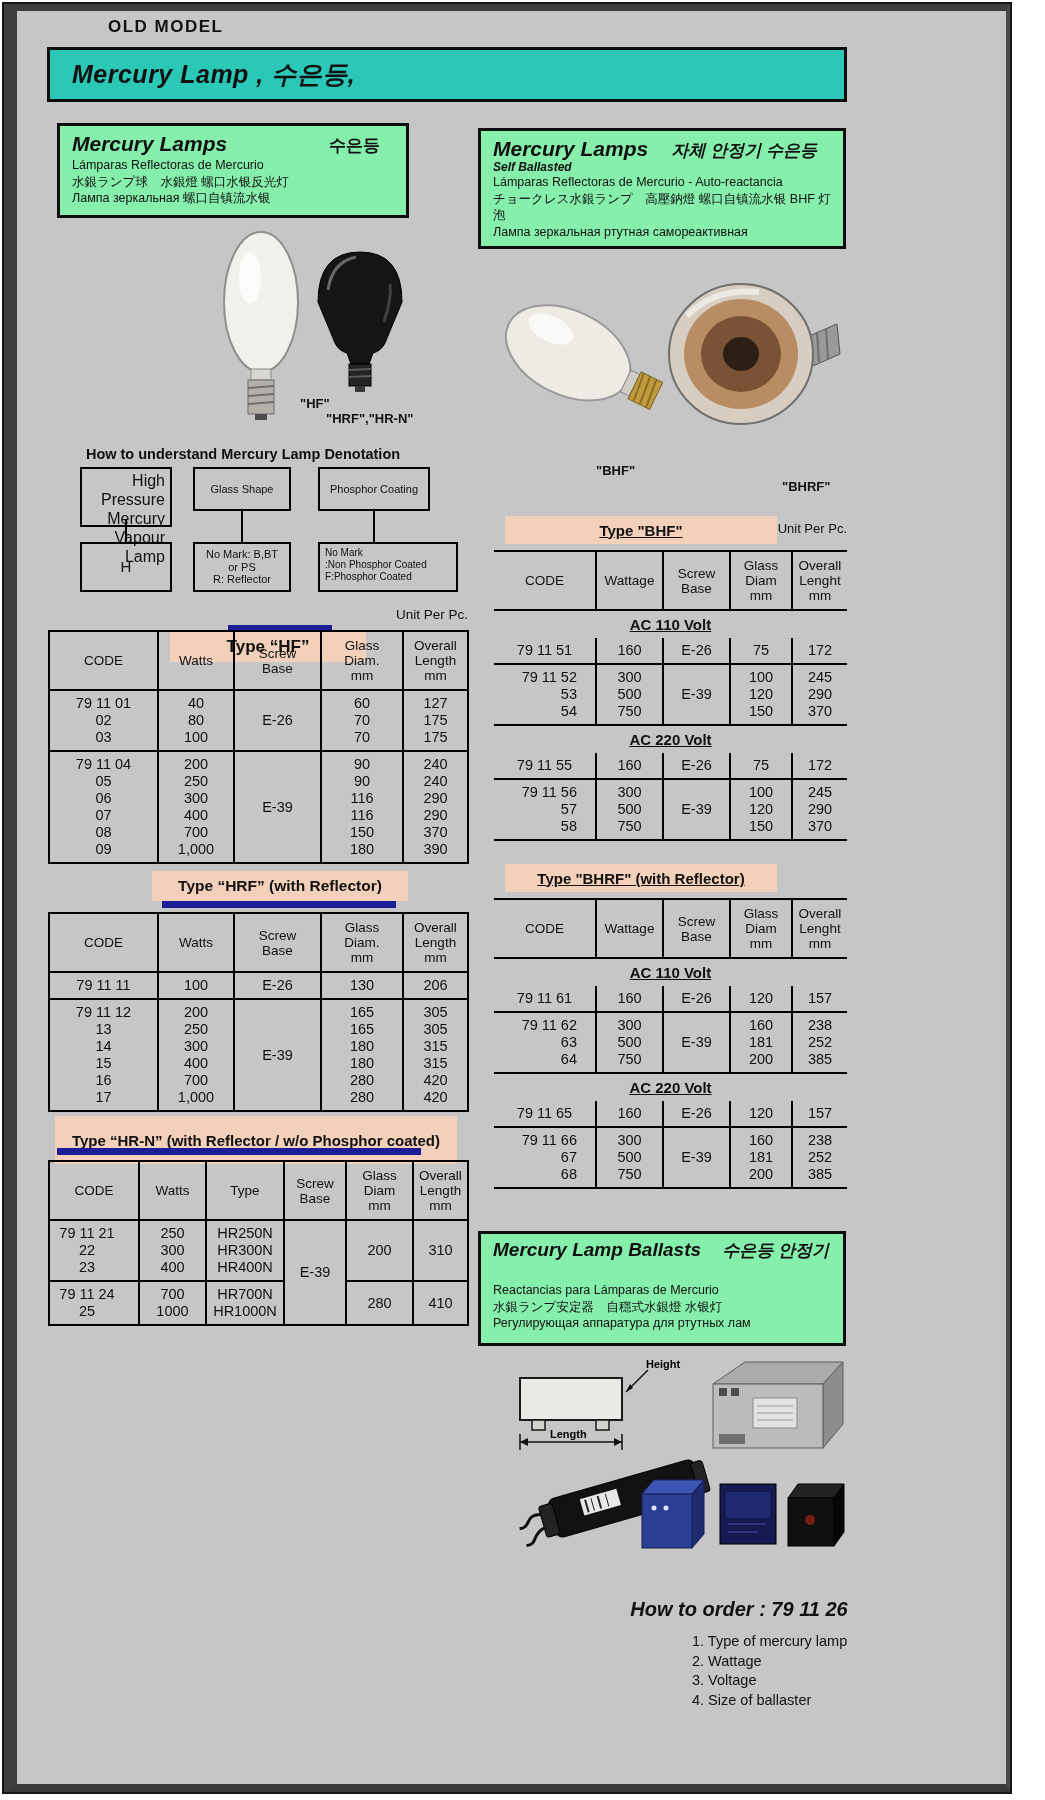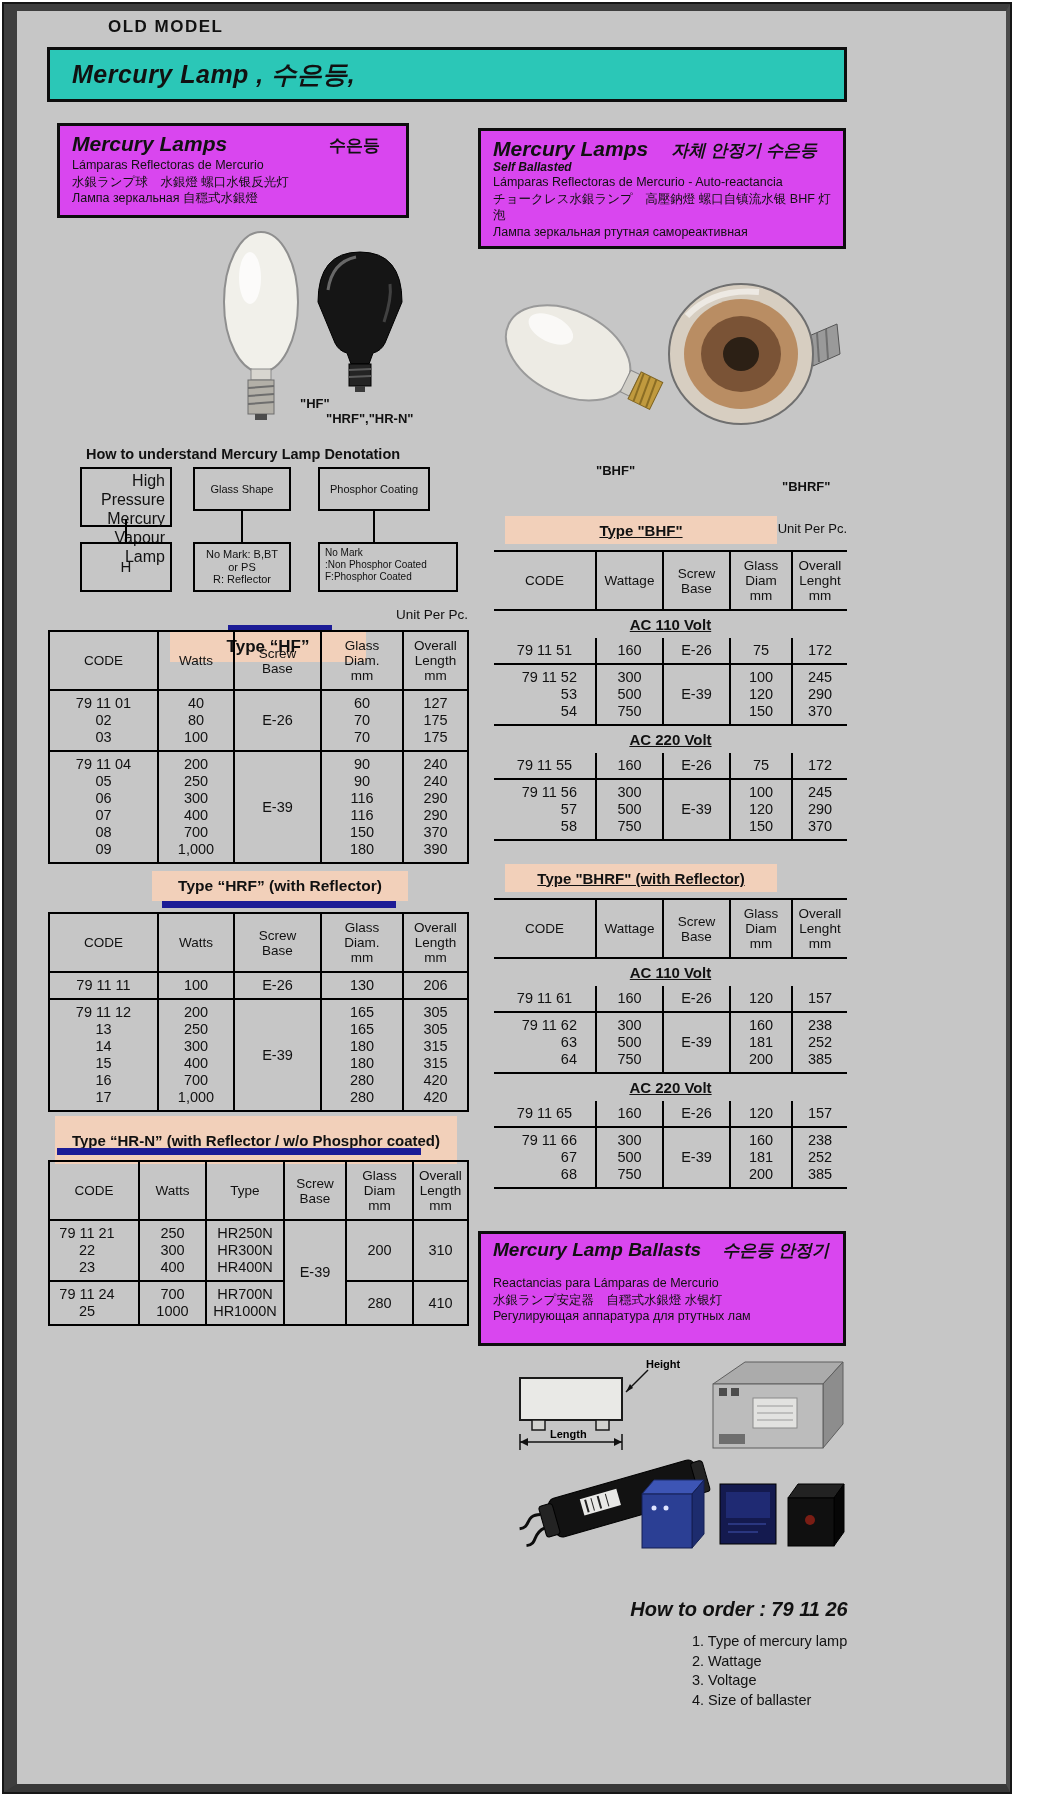--- a/index.html
+++ b/index.html
@@ -16,21 +16,21 @@
     border-right:4px solid #4a4a4a;border-bottom:8px solid #383838;
     outline:2px solid #161616;
   }
   .old-model{left:108px;top:17px;font-size:17px;font-weight:bold;letter-spacing:1.5px;}
   .cyan-banner{
     left:47px;top:47px;width:800px;height:55px;background:#2bc7b7;
     border:3px solid #0d0d0d;display:flex;align-items:center;padding-left:22px;
   }
   .cyan-banner .t{font-style:italic;font-weight:bold;font-size:25px;letter-spacing:.5px;}
 
-  .green-box{background:#d946ef;border:3px solid #0d0d0d;padding:6px 10px 4px 12px;}
+  .green-box{background:#86efac;border:3px solid #0d0d0d;padding:6px 10px 4px 12px;}
   .gb-titlerow{display:flex;align-items:baseline;}
   .gb-title{font-style:italic;font-weight:bold;font-size:21px;}
   .gb-ko{font-weight:bold;font-style:italic;font-size:17px;margin-left:auto;padding-right:16px;}
   .gb-sub{font-style:italic;font-weight:bold;font-size:12px;margin-top:-2px;}
   .gb-line{font-size:12.5px;line-height:1.32;}
 
   .photo-label{font-size:13px;font-weight:bold;}
 
   .deno-head{font-size:14.5px;font-weight:bold;text-align:center;}
   .flow-box{border:2px solid #000;font-size:11px;line-height:1.18;display:flex;align-items:center;}
@@ -73,21 +73,21 @@
   <span class="t">Mercury Lamp , 수은등,</span>
 </div>
 
 <div class="abs green-box" style="left:57px;top:123px;width:352px;height:95px;">
   <div class="gb-titlerow">
     <span class="gb-title">Mercury Lamps</span>
     <span class="gb-ko" style="font-style:normal;">수은등</span>
   </div>
   <div class="gb-line">Lámparas Reflectoras de Mercurio</div>
   <div class="gb-line">水銀ランプ球　水銀燈 螺口水银反光灯</div>
-  <div class="gb-line">Лампа зеркальная 自穩式水銀燈</div>
+  <div class="gb-line">Лампа зеркальная 螺口自镇流水银</div>
 </div>
 
 <svg class="abs" style="left:222px;top:230px;" width="78" height="192" viewBox="0 0 78 192">
   <ellipse cx="39" cy="72" rx="37" ry="70" fill="#f1f0ea" stroke="#8f8f8f" stroke-width="2"></ellipse>
   <ellipse cx="28" cy="48" rx="11" ry="26" fill="#ffffff" opacity="0.75"></ellipse>
   <rect x="29" y="139" width="20" height="11" fill="#d8d6d0" stroke="#8a8a8a"></rect>
   <rect x="26" y="150" width="26" height="34" fill="#b3b0a8" stroke="#6e6e6e"></rect>
   <line x1="26" y1="158" x2="52" y2="156" stroke="#6e6e6e" stroke-width="2"></line>
   <line x1="26" y1="166" x2="52" y2="164" stroke="#6e6e6e" stroke-width="2"></line>
   <line x1="26" y1="174" x2="52" y2="172" stroke="#6e6e6e" stroke-width="2"></line>
@@ -511,21 +511,21 @@
 385</td>
     </tr>
   </tbody>
 </table>
 
 <div class="abs green-box" style="left:478px;top:1231px;width:368px;height:115px;padding-top:5px;">
   <div class="gb-titlerow">
     <span class="gb-title" style="font-size:19px;">Mercury Lamp Ballasts</span>
     <span class="gb-ko" style="padding-right:4px;">수은등 안정기</span>
   </div>
-  <div class="gb-line" style="margin-top:13px;">Reactancias para Lámparas de Mercurio</div>
+  <div class="gb-line" style="margin-top:20px;">Reactancias para Lámparas de Mercurio</div>
   <div class="gb-line">水銀ランプ安定器　自穩式水銀燈 水银灯</div>
   <div class="gb-line">Регулирующая аппаратура для ртутных лам</div>
 </div>
 
 <svg class="abs" style="left:512px;top:1358px;" width="175" height="100" viewBox="0 0 175 100">
   <rect x="8" y="20" width="102" height="42" fill="#e9e9e6" stroke="#1a1a1a" stroke-width="2"></rect>
   <rect x="20" y="62" width="13" height="10" fill="#d2d2cf" stroke="#1a1a1a" stroke-width="1.5"></rect>
   <rect x="84" y="62" width="13" height="10" fill="#d2d2cf" stroke="#1a1a1a" stroke-width="1.5"></rect>
   <line x1="114" y1="34" x2="136" y2="12" stroke="#111" stroke-width="1.5"></line>
   <polygon points="114,34 121,30 118,26" fill="#111"></polygon>

